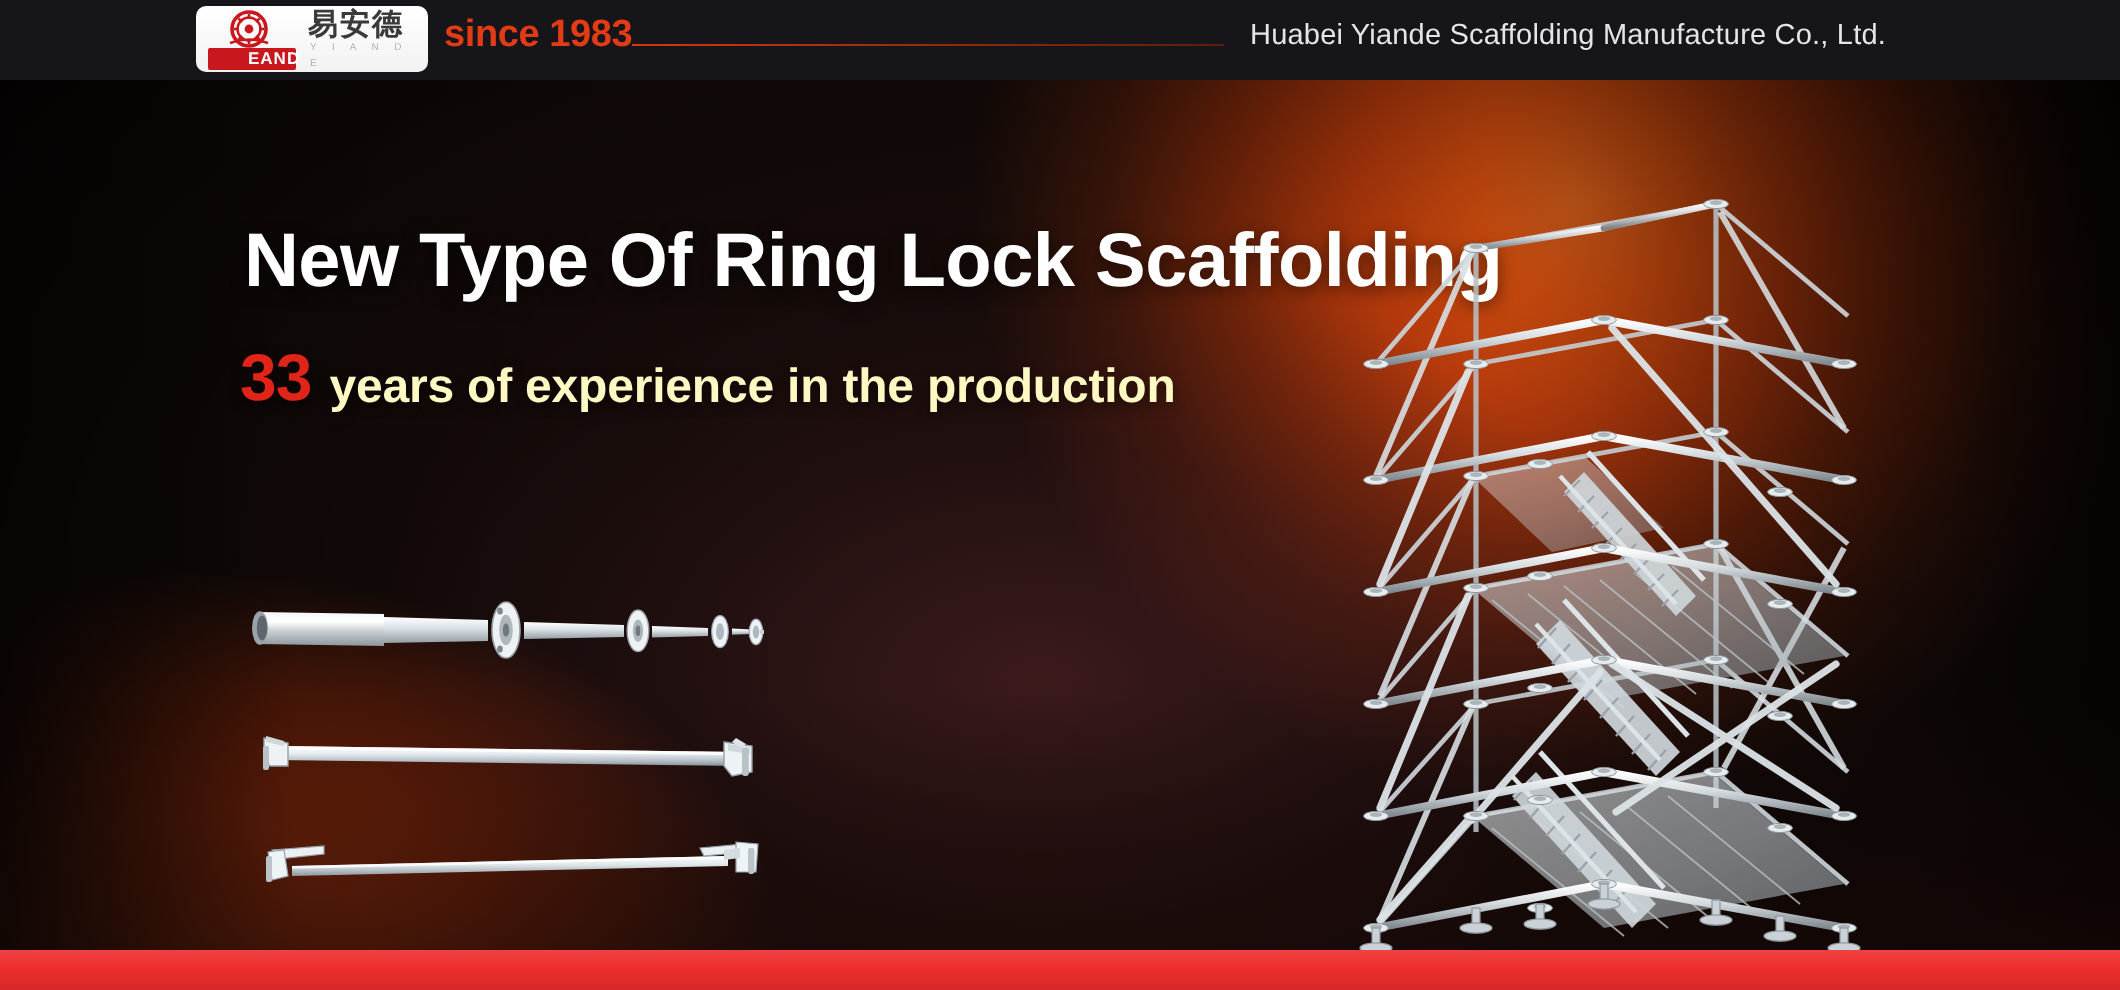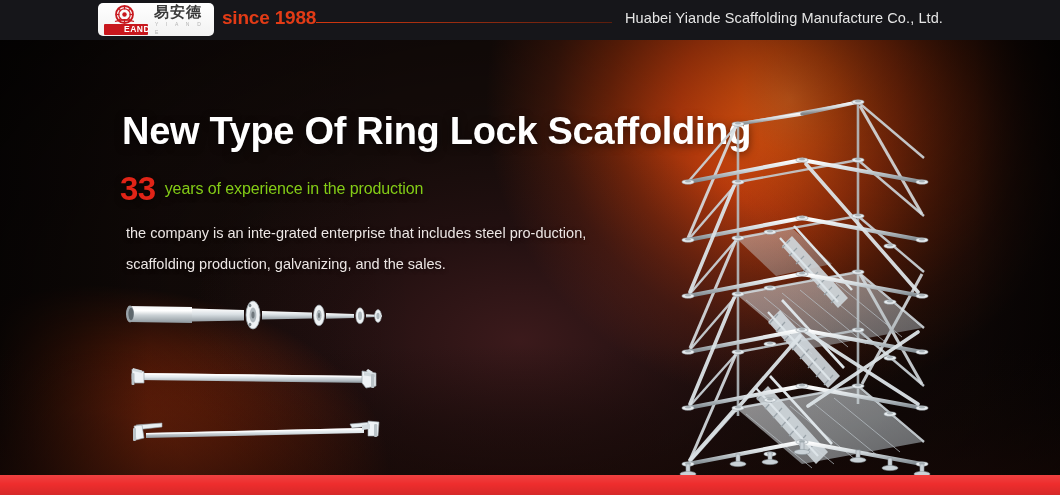--- a/index.html
+++ b/index.html
@@ -125,29 +125,29 @@
 
   .headline{
     position:absolute; left:122px; top:110px;
     font-size:38px; font-weight:bold; color:#ffffff;
     letter-spacing:-0.3px; white-space:nowrap;
     text-shadow:0 2px 8px rgba(0,0,0,0.55);
   }
   .subline{
     position:absolute; left:120px; top:170px;
     white-space:nowrap;
-    display:flex; align-items:center;
+    display:flex; align-items:flex-end;
     text-shadow:0 2px 6px rgba(0,0,0,0.5);
   }
   .years-num{
     font-size:33px; font-weight:bold; color:#e02417;
     letter-spacing:-0.5px;
   }
   .years-txt{
-    font-size:16px; font-weight:normal; color:#84cc16;
+    font-size:24px; font-weight:bold; color:#fef9c3;
     margin-left:9px; letter-spacing:-0.1px;
   }
   .para{
     position:absolute; left:126px; top:218px;
     width:470px;
     font-size:14.5px; color:#ece6e4;
     line-height:31px;
     text-shadow:0 1px 4px rgba(0,0,0,0.55);
   }
 
@@ -208,35 +208,34 @@
           <path d="M6 33 Q25 26 44 33" fill="none" stroke="#c8171d" stroke-width="2.6"></path>
         </svg>
         <div class="logo-eand">EAND</div>
       </div>
       <div class="logo-cn">
         <div class="logo-cn-main">易安德</div>
         <div class="logo-cn-sub">Y I A N D E</div>
       </div>
     </div>
 
-    <div class="since">since 1988</div>
+    <div class="since">since 1983</div>
     <div class="rule"></div>
     <div class="company">Huabei Yiande Scaffolding Manufacture Co., Ltd.</div>
   </div>
 
   <div class="content">
 
     <div class="headline">New Type Of Ring Lock Scaffolding</div>
 
     <div class="subline">
       <span class="years-num">33</span>
       <span class="years-txt">years of experience in the production</span>
     </div>
 
-    <div class="para">the company is an inte-grated enterprise that includes steel pro-duction, scaffolding production, galvanizing, and the sales.</div>
 
     <svg class="product p-standard" viewBox="0 0 256 44">
       <defs>
         <linearGradient id="steel" x1="0" y1="0" x2="0" y2="1">
           <stop offset="0%" stop-color="#f4f6f7"></stop>
           <stop offset="28%" stop-color="#ffffff"></stop>
           <stop offset="55%" stop-color="#c9d0d4"></stop>
           <stop offset="100%" stop-color="#8d969c"></stop>
         </linearGradient>
         <linearGradient id="steel2" x1="0" y1="0" x2="0" y2="1">

